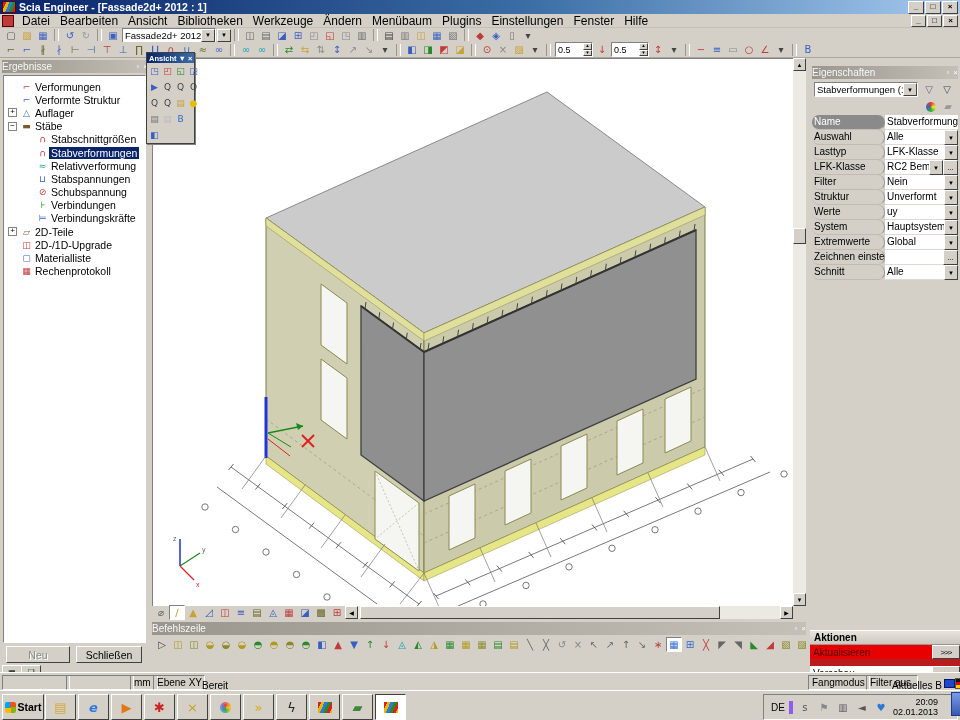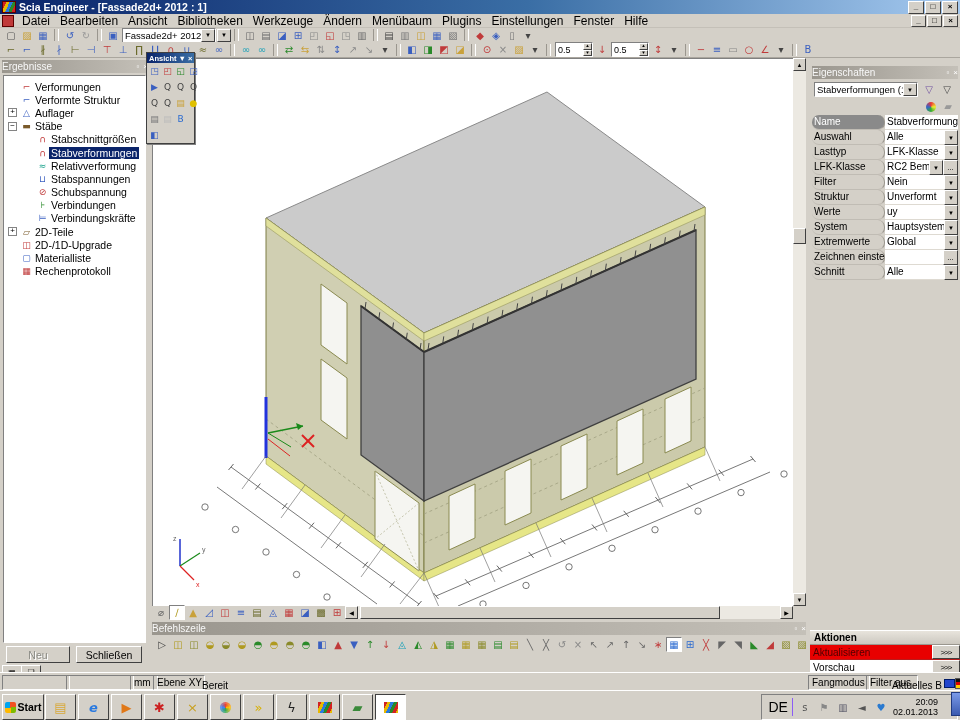--- a/index.html
+++ b/index.html
@@ -101,21 +101,21 @@
   .pval{flex:1;background:#fff;border-bottom:1px solid #dedad2;padding:1px 2px;font-size:10px;
     white-space:nowrap;overflow:hidden;}
   .parw{width:12px;flex:0 0 auto;background:#d4d0c8;border:1px solid;border-color:#fff #404040 #404040 #fff;
     font-size:6px;display:flex;align-items:center;justify-content:center;}
   .pdots{width:13px;flex:0 0 auto;background:#d4d0c8;border:1px solid;border-color:#fff #404040 #404040 #fff;
     font-size:8px;line-height:6px;display:flex;align-items:center;justify-content:center;}
   
   #actions{position:absolute;left:810px;top:630px;width:150px;background:#d4d0c8;}
   #actions .ahead{height:13px;border-top:1px solid #fff;border-bottom:1px solid #9a968e;
     font-weight:bold;font-size:10px;padding:0 4px;display:flex;align-items:center;background:linear-gradient(#e8e4dc,#ccc8c0);}
-  .arow{display:flex;height:14px;align-items:stretch;border-bottom:1px solid #b91c1c;justify-content:center;}
+  .arow{display:flex;height:14px;align-items:stretch;border-bottom:7px solid #b91c1c;justify-content:center;}
   .arow .albl{flex:1;font-size:10px;padding:0 3px;display:flex;align-items:center;background:#fff;}
   .arow.hot .albl{background:#e80000;color:#4d0000;}
   .amore{width:26px;flex:0 0 auto;background:#d4d0c8;border:1px solid;border-color:#fff #404040 #404040 #fff;
     font-size:8px;display:flex;align-items:center;justify-content:center;letter-spacing:-1px;}
   
   #statusbar{position:absolute;left:0;top:672px;width:960px;height:18px;background:#d4d0c8;border-top:1px solid #fff;}
   .sseg{position:absolute;top:2px;height:13px;border:1px solid;border-color:#808080 #fff #fff #808080;
     font-size:10px;padding:0 3px;display:flex;align-items:center;white-space:nowrap;overflow:hidden;}
   .sflat{position:absolute;top:7px;font-size:10px;white-space:nowrap;}
   .flagblue{position:absolute;left:944px;top:6px;width:9px;height:7px;background:#2244cc;border:1px solid #001a66;}
@@ -125,21 +125,21 @@
   #taskbar{position:absolute;left:0;top:690px;width:960px;height:30px;background:#d4d0c8;border-top:1px solid #fff;}
   #startbtn{position:absolute;left:2px;top:3px;width:40px;height:24px;display:flex;align-items:center;
     justify-content:center;gap:2px;font-weight:bold;font-size:10.5px;}
   .winflag{width:11px;height:11px;background:conic-gradient(#f25022 0 25%,#7fba00 0 50%,#ffb900 0 75%,#00a4ef 0 100%);border-radius:2px;}
   #ql{position:absolute;left:45px;top:3px;display:flex;gap:2px;}
   .tbtn{width:29px;height:24px;background:#d4d0c8;border:1px solid;border-color:#fff #404040 #404040 #fff;
     display:flex;align-items:center;justify-content:center;font-family:"DejaVu Sans",sans-serif;font-size:13px;}
   .tbtn.active{background:#fff;border-color:#404040 #fff #fff #404040;}
   #tray{position:absolute;right:2px;top:3px;height:24px;display:flex;align-items:center;gap:4px;
     border:1px solid;border-color:#808080 #fff #fff #808080;padding:0 3px;}
-  #tray .lang{font-size:14px;padding:1px 4px;border-right:1px solid #8b5cf6;}
+  #tray .lang{font-size:10px;padding:1px 4px;border-right:4px solid #8b5cf6;}
   #tray .clock{font-size:9px;text-align:right;line-height:10px;}
   #deskstrip{position:absolute;right:-1px;top:1px;width:8px;height:22px;background:linear-gradient(#7a9ae8,#3a5ab0);
     border:1px solid #203a80;}
   
   #palette{position:absolute;left:146px;top:52px;width:47px;background:#d4d0c8;
     border:1px solid #404040;box-shadow:1px 1px 0 #808080;z-index:50;}
   #palette .ptitle{height:10px;background:linear-gradient(90deg,#0a246a,#3a6ea5);color:#fff;
     font-size:7.5px;font-weight:bold;display:flex;align-items:center;padding:0 2px;gap:2px;}
   #palette .ptitle .sp{margin-left:auto;}
   .prow2{display:flex;padding:1px 1px;}

